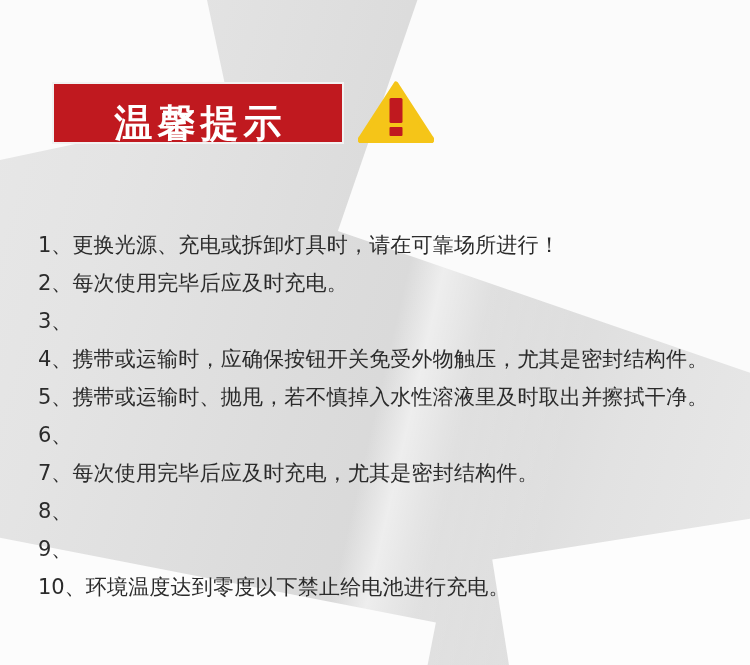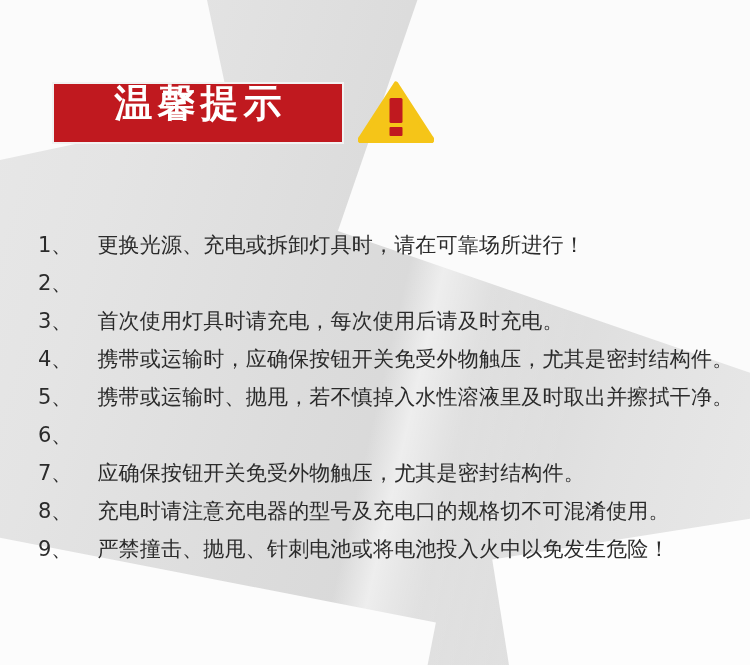--- a/index.html
+++ b/index.html
@@ -109,21 +109,21 @@
   .title-banner {
     position: absolute;
     left: 52px;
     top: 4px;
     width: 292px;
     height: 62px;
     background: #c0191f;
     box-sizing: border-box;
     border: 2px solid #f2f2f2;
     display: flex;
-    align-items: flex-start;
+    align-items: flex-end;
     justify-content: center;
   }
 
   .title-text {
     color: #ffffff;
     font-size: 38px;
     font-weight: bold;
     letter-spacing: 5px;
     line-height: 1;
     font-family: "DejaVu Sans", "Liberation Sans", sans-serif;
@@ -159,21 +159,20 @@
 
   .notice-num {
     flex: 0 0 auto;
     min-width: 34px;
     text-align: left;
   }
 
   .notice-text {
     flex: 0 1 auto;
     letter-spacing: 0.2px;
-    margin-left: 25px;
   }
 </style>
 </head>
 <body>
 
 <div id="page">
 
   <div class="bg-layer">
     <div class="bg-card"></div>
     <div class="bg-sheen"></div>
@@ -201,52 +200,54 @@
 
   <div class="notice-list">
 
     <div class="notice-item">
       <span class="notice-num">1、</span>
       <span class="notice-text">更换光源、充电或拆卸灯具时，请在可靠场所进行！</span>
     </div>
 
     <div class="notice-item">
       <span class="notice-num">2、</span>
+      <span class="notice-text">每次使用完毕后应及时充电。</span>
     </div>
 
     <div class="notice-item">
       <span class="notice-num">3、</span>
-      <span class="notice-text">首次使用灯具时请充电，每次使用后请及时充电。</span>
     </div>
 
     <div class="notice-item">
       <span class="notice-num">4、</span>
       <span class="notice-text">携带或运输时，应确保按钮开关免受外物触压，尤其是密封结构件。</span>
     </div>
 
     <div class="notice-item">
       <span class="notice-num">5、</span>
       <span class="notice-text">携带或运输时、抛甩，若不慎掉入水性溶液里及时取出并擦拭干净。</span>
     </div>
 
     <div class="notice-item">
       <span class="notice-num">6、</span>
     </div>
 
     <div class="notice-item">
       <span class="notice-num">7、</span>
-      <span class="notice-text">应确保按钮开关免受外物触压，尤其是密封结构件。</span>
+      <span class="notice-text">每次使用完毕后应及时充电，尤其是密封结构件。</span>
     </div>
 
     <div class="notice-item">
       <span class="notice-num">8、</span>
-      <span class="notice-text">充电时请注意充电器的型号及充电口的规格切不可混淆使用。</span>
     </div>
 
     <div class="notice-item">
       <span class="notice-num">9、</span>
-      <span class="notice-text">严禁撞击、抛甩、针刺电池或将电池投入火中以免发生危险！</span>
-    </div>
-
+    </div>
+
+    <div class="notice-item">
+      <span class="notice-num">10、</span>
+      <span class="notice-text">环境温度达到零度以下禁止给电池进行充电。</span>
+    </div>
 
   </div>
 
 </div>
 
 </body></html>

